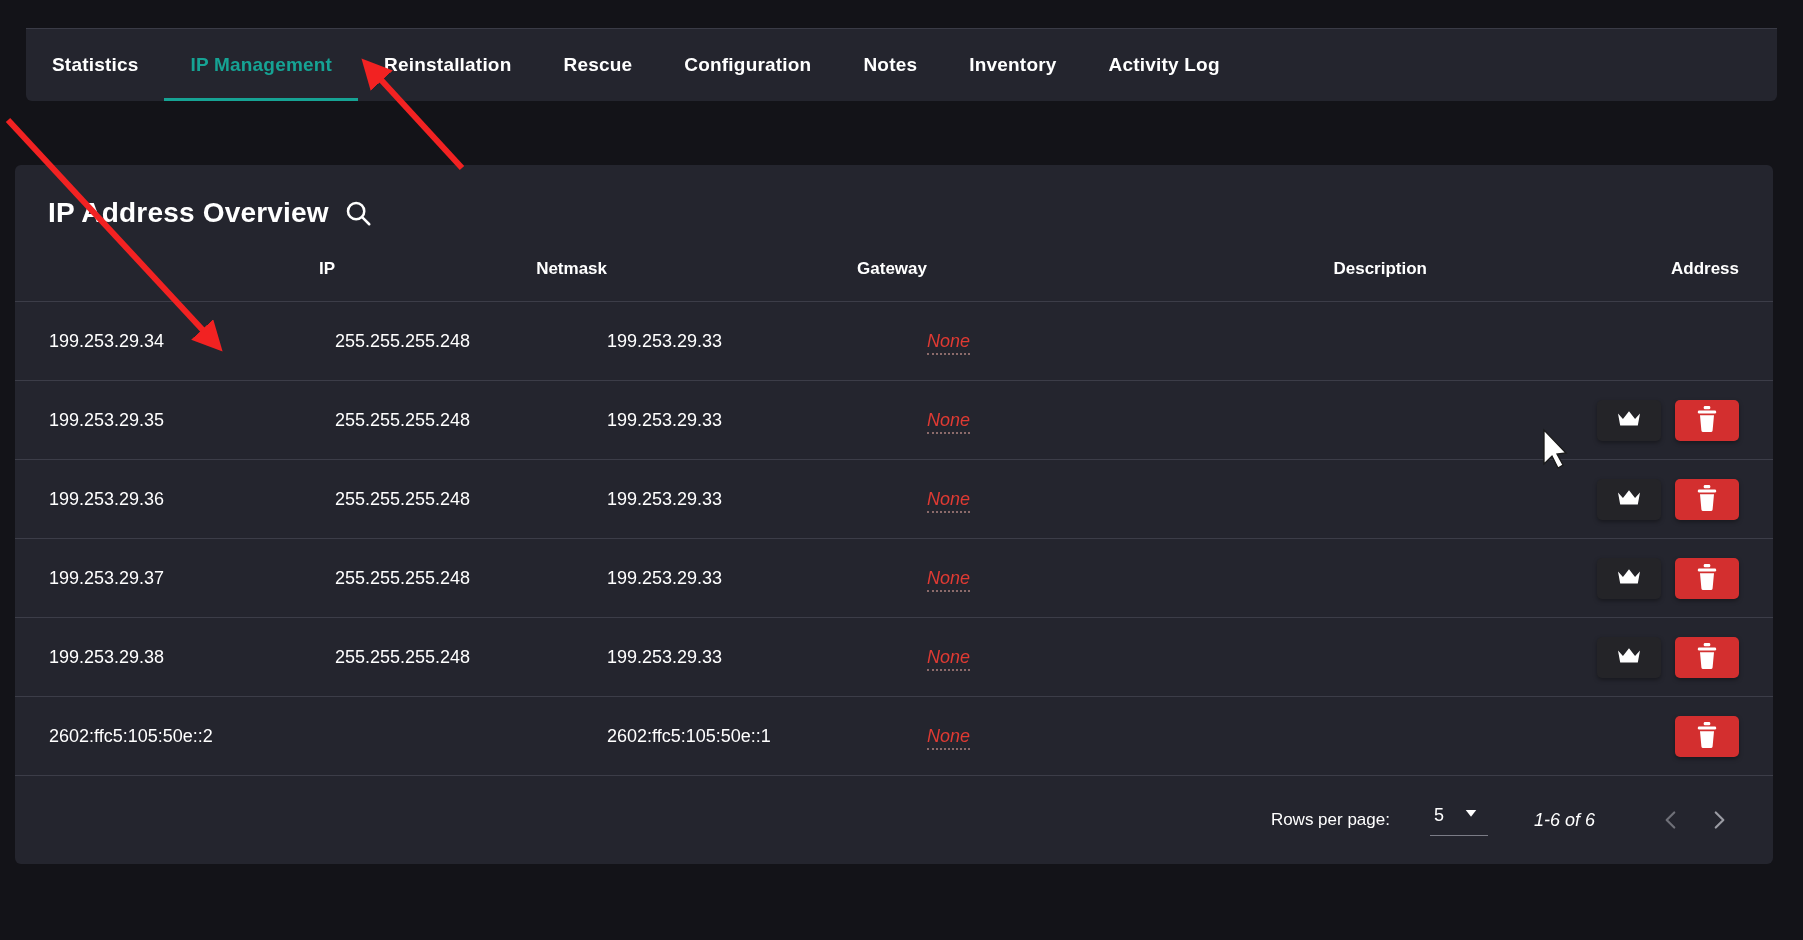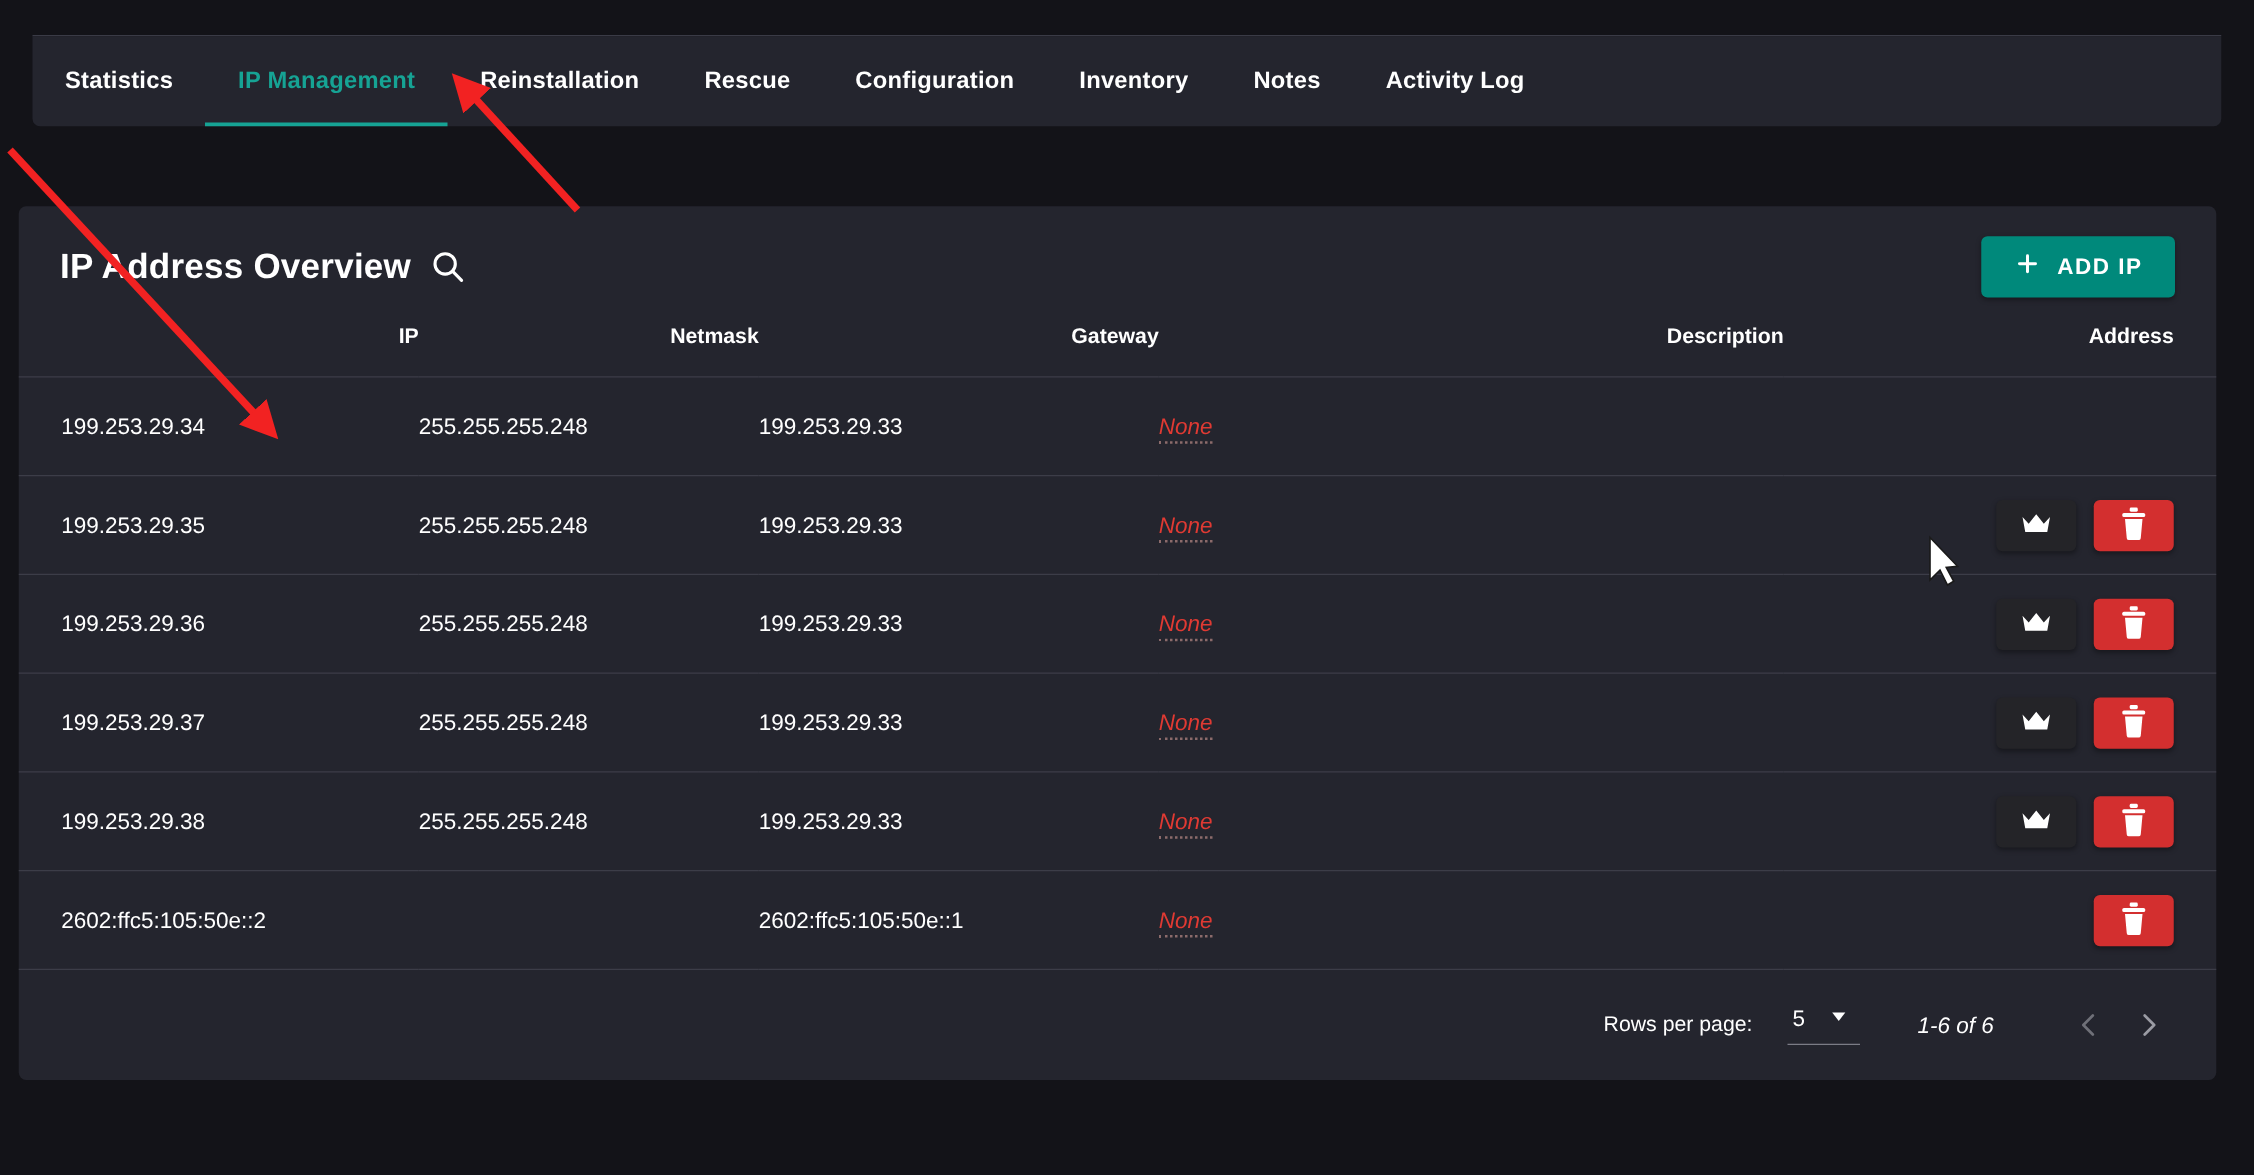--- a/index.html
+++ b/index.html
@@ -180,21 +180,21 @@
     align-items: center;
     justify-content: flex-end;
     gap: 0;
     height: 88px;
     padding-right: 30px;
   }
 
   .rpp-label {
     color: #ffffff;
     font-size: 17px;
-    margin-right: 28px;
+    margin-right: 40px;
   }
 
   .rpp-select {
     display: flex;
     align-items: center;
     gap: 18px;
     color: #ffffff;
     font-size: 18px;
     border-bottom: 1px solid #7b7c86;
     padding: 0 4px 8px 4px;
@@ -235,46 +235,37 @@
 
 <div id="root">
 
   <div class="tabbar-divider"></div>
   <div class="tabbar" id="tabbar">
       <div class="tab">Statistics</div>
       <div class="tab active">IP Management</div>
       <div class="tab">Reinstallation</div>
       <div class="tab">Rescue</div>
       <div class="tab">Configuration</div>
+      <div class="tab">Notes</div>
       <div class="tab">Inventory</div>
-      <div class="tab">Notes</div>
       <div class="tab">Activity Log</div>
     </div>
 
   <div class="card">
 
     <div class="card-head">
       <div class="title-wrap">
         <span class="card-title">IP Address Overview</span>
         <span class="search-icon">
           <svg width="30" height="30" viewBox="0 0 24 24" fill="none" stroke="#ffffff" stroke-width="2" stroke-linecap="round">
             <circle cx="10.5" cy="10.5" r="6.5"></circle>
             <line x1="15.5" y1="15.5" x2="21" y2="21"></line>
           </svg>
         </span>
       </div>
-      <button class="add-btn">
-        <span>
-          <svg width="22" height="22" viewBox="0 0 24 24" stroke="#ffffff" stroke-width="2.6" stroke-linecap="round">
-            <line x1="12" y1="5" x2="12" y2="19"></line>
-            <line x1="5" y1="12" x2="19" y2="12"></line>
-          </svg>
-        </span>
-        <span>ADD IP</span>
-      </button>
     </div>
 
     <table class="ip-table">
       <thead>
         <tr>
           <th class="col-ip">IP</th>
           <th class="col-netmask">Netmask</th>
           <th class="col-gateway">Gateway</th>
           <th class="col-desc">Description</th>
           <th class="col-actions">Address</th>

